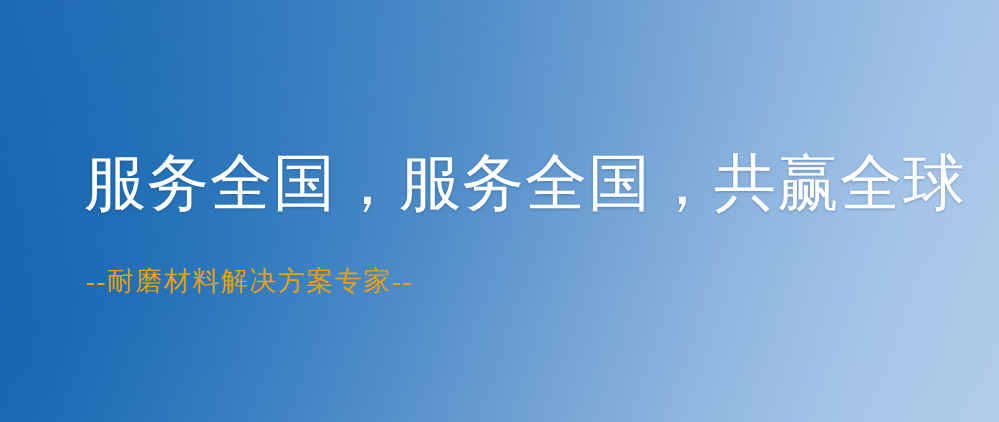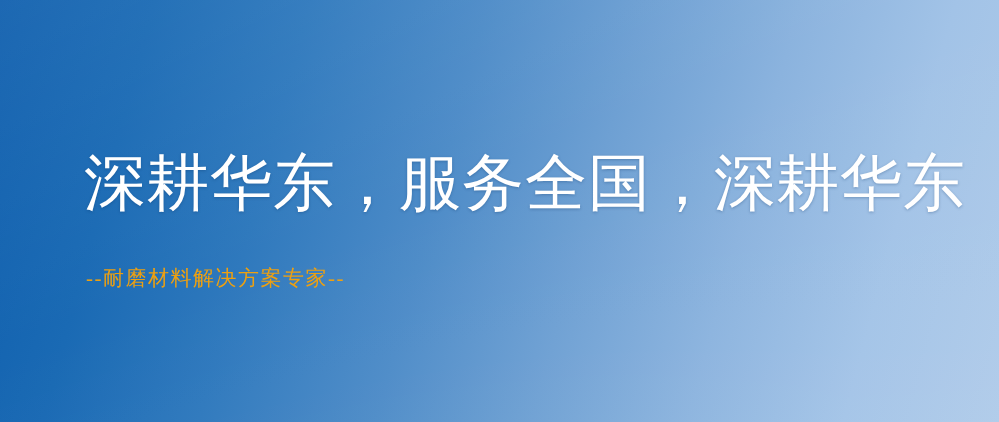--- a/index.html
+++ b/index.html
@@ -48,21 +48,21 @@
     white-space: nowrap;
     text-shadow: 0 1px 3px rgba(10,50,100,0.30);
     z-index: 3;
   }
 
   .subtitle {
     position: absolute;
     left: 86px;
     top: 268px;
     font-family: "Liberation Serif", "DejaVu Serif", serif;
-    font-size: 21px;
+    font-size: 27px;
     line-height: 1;
     color: #eda011;
     letter-spacing: 1.5px;
     white-space: nowrap;
     z-index: 3;
   }
 
   
   .logo {
     position: absolute;
@@ -100,18 +100,18 @@
     font-family: "DejaVu Sans", sans-serif;
     font-size: 17px;
     fill: #17509e;
   }
 </style>
 </head>
 <body>
 
 <div id="banner">
 
-  <div class="headline">深耕华东，服务全国，深耕华东</div>
+  <div class="headline">服务全国，服务全国，共赢全球</div>
 
   <div class="subtitle">--耐磨材料解决方案专家--</div>
 
 
 </div>
 
 </body></html>

